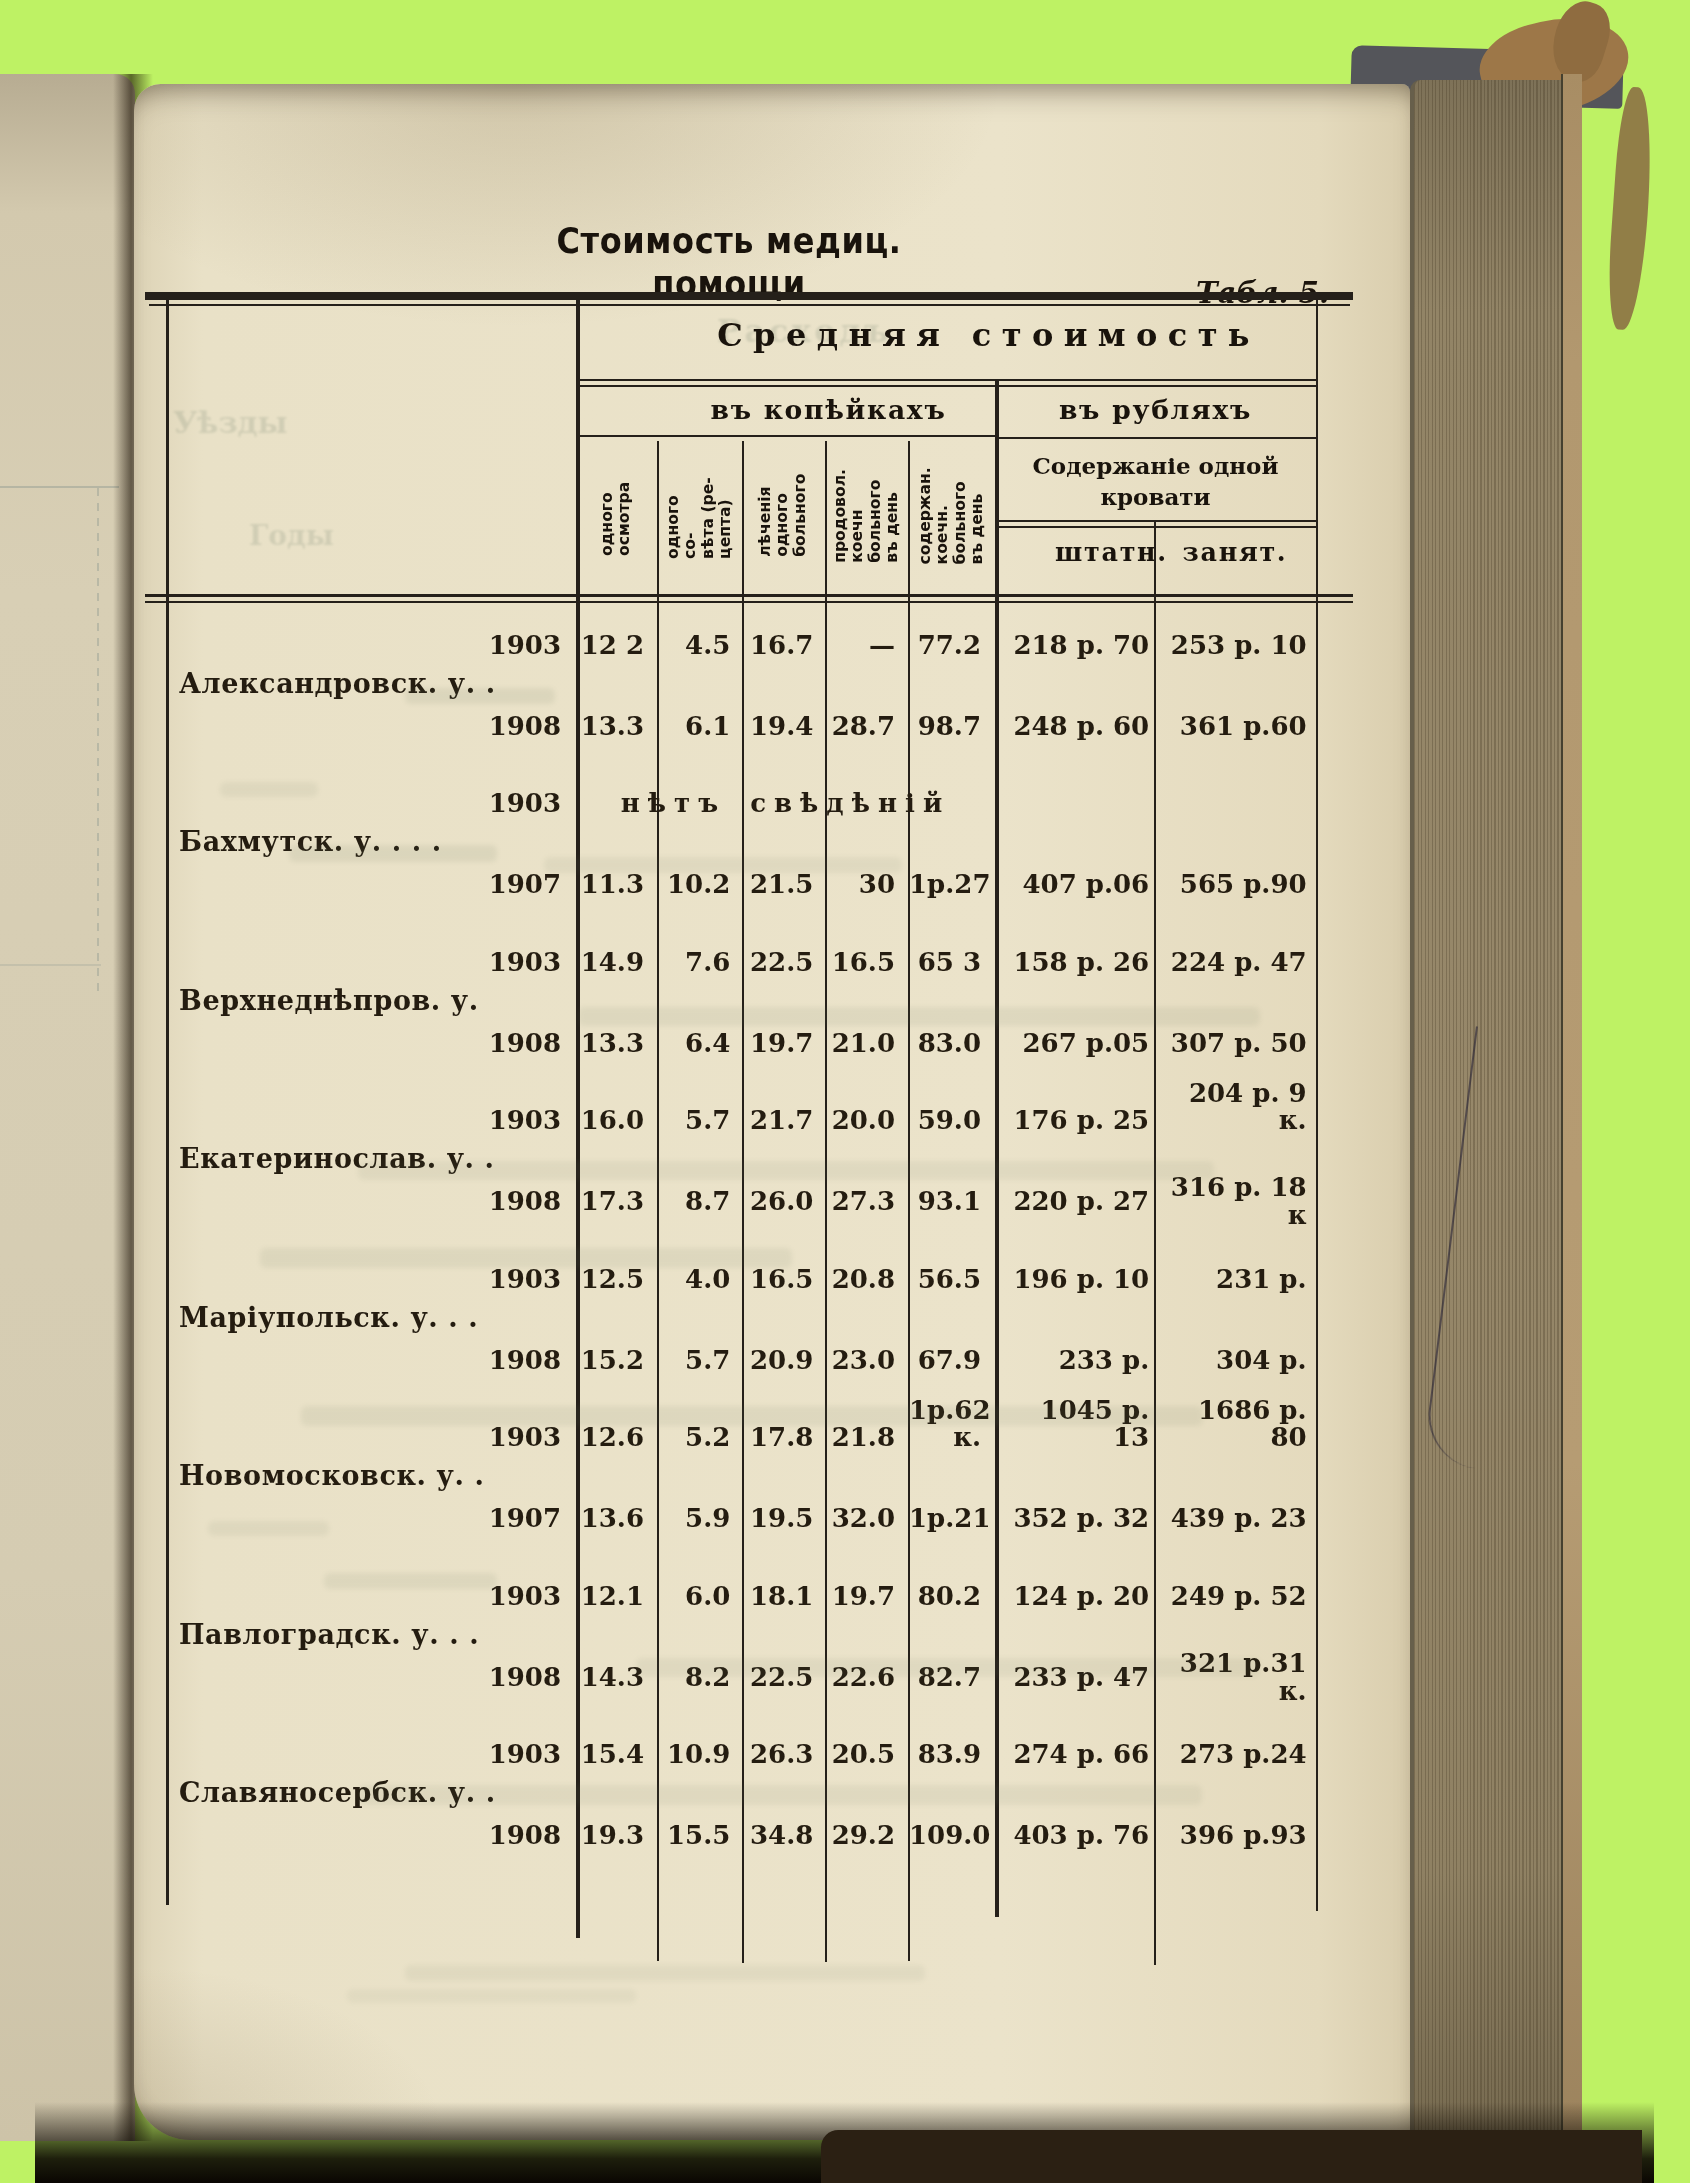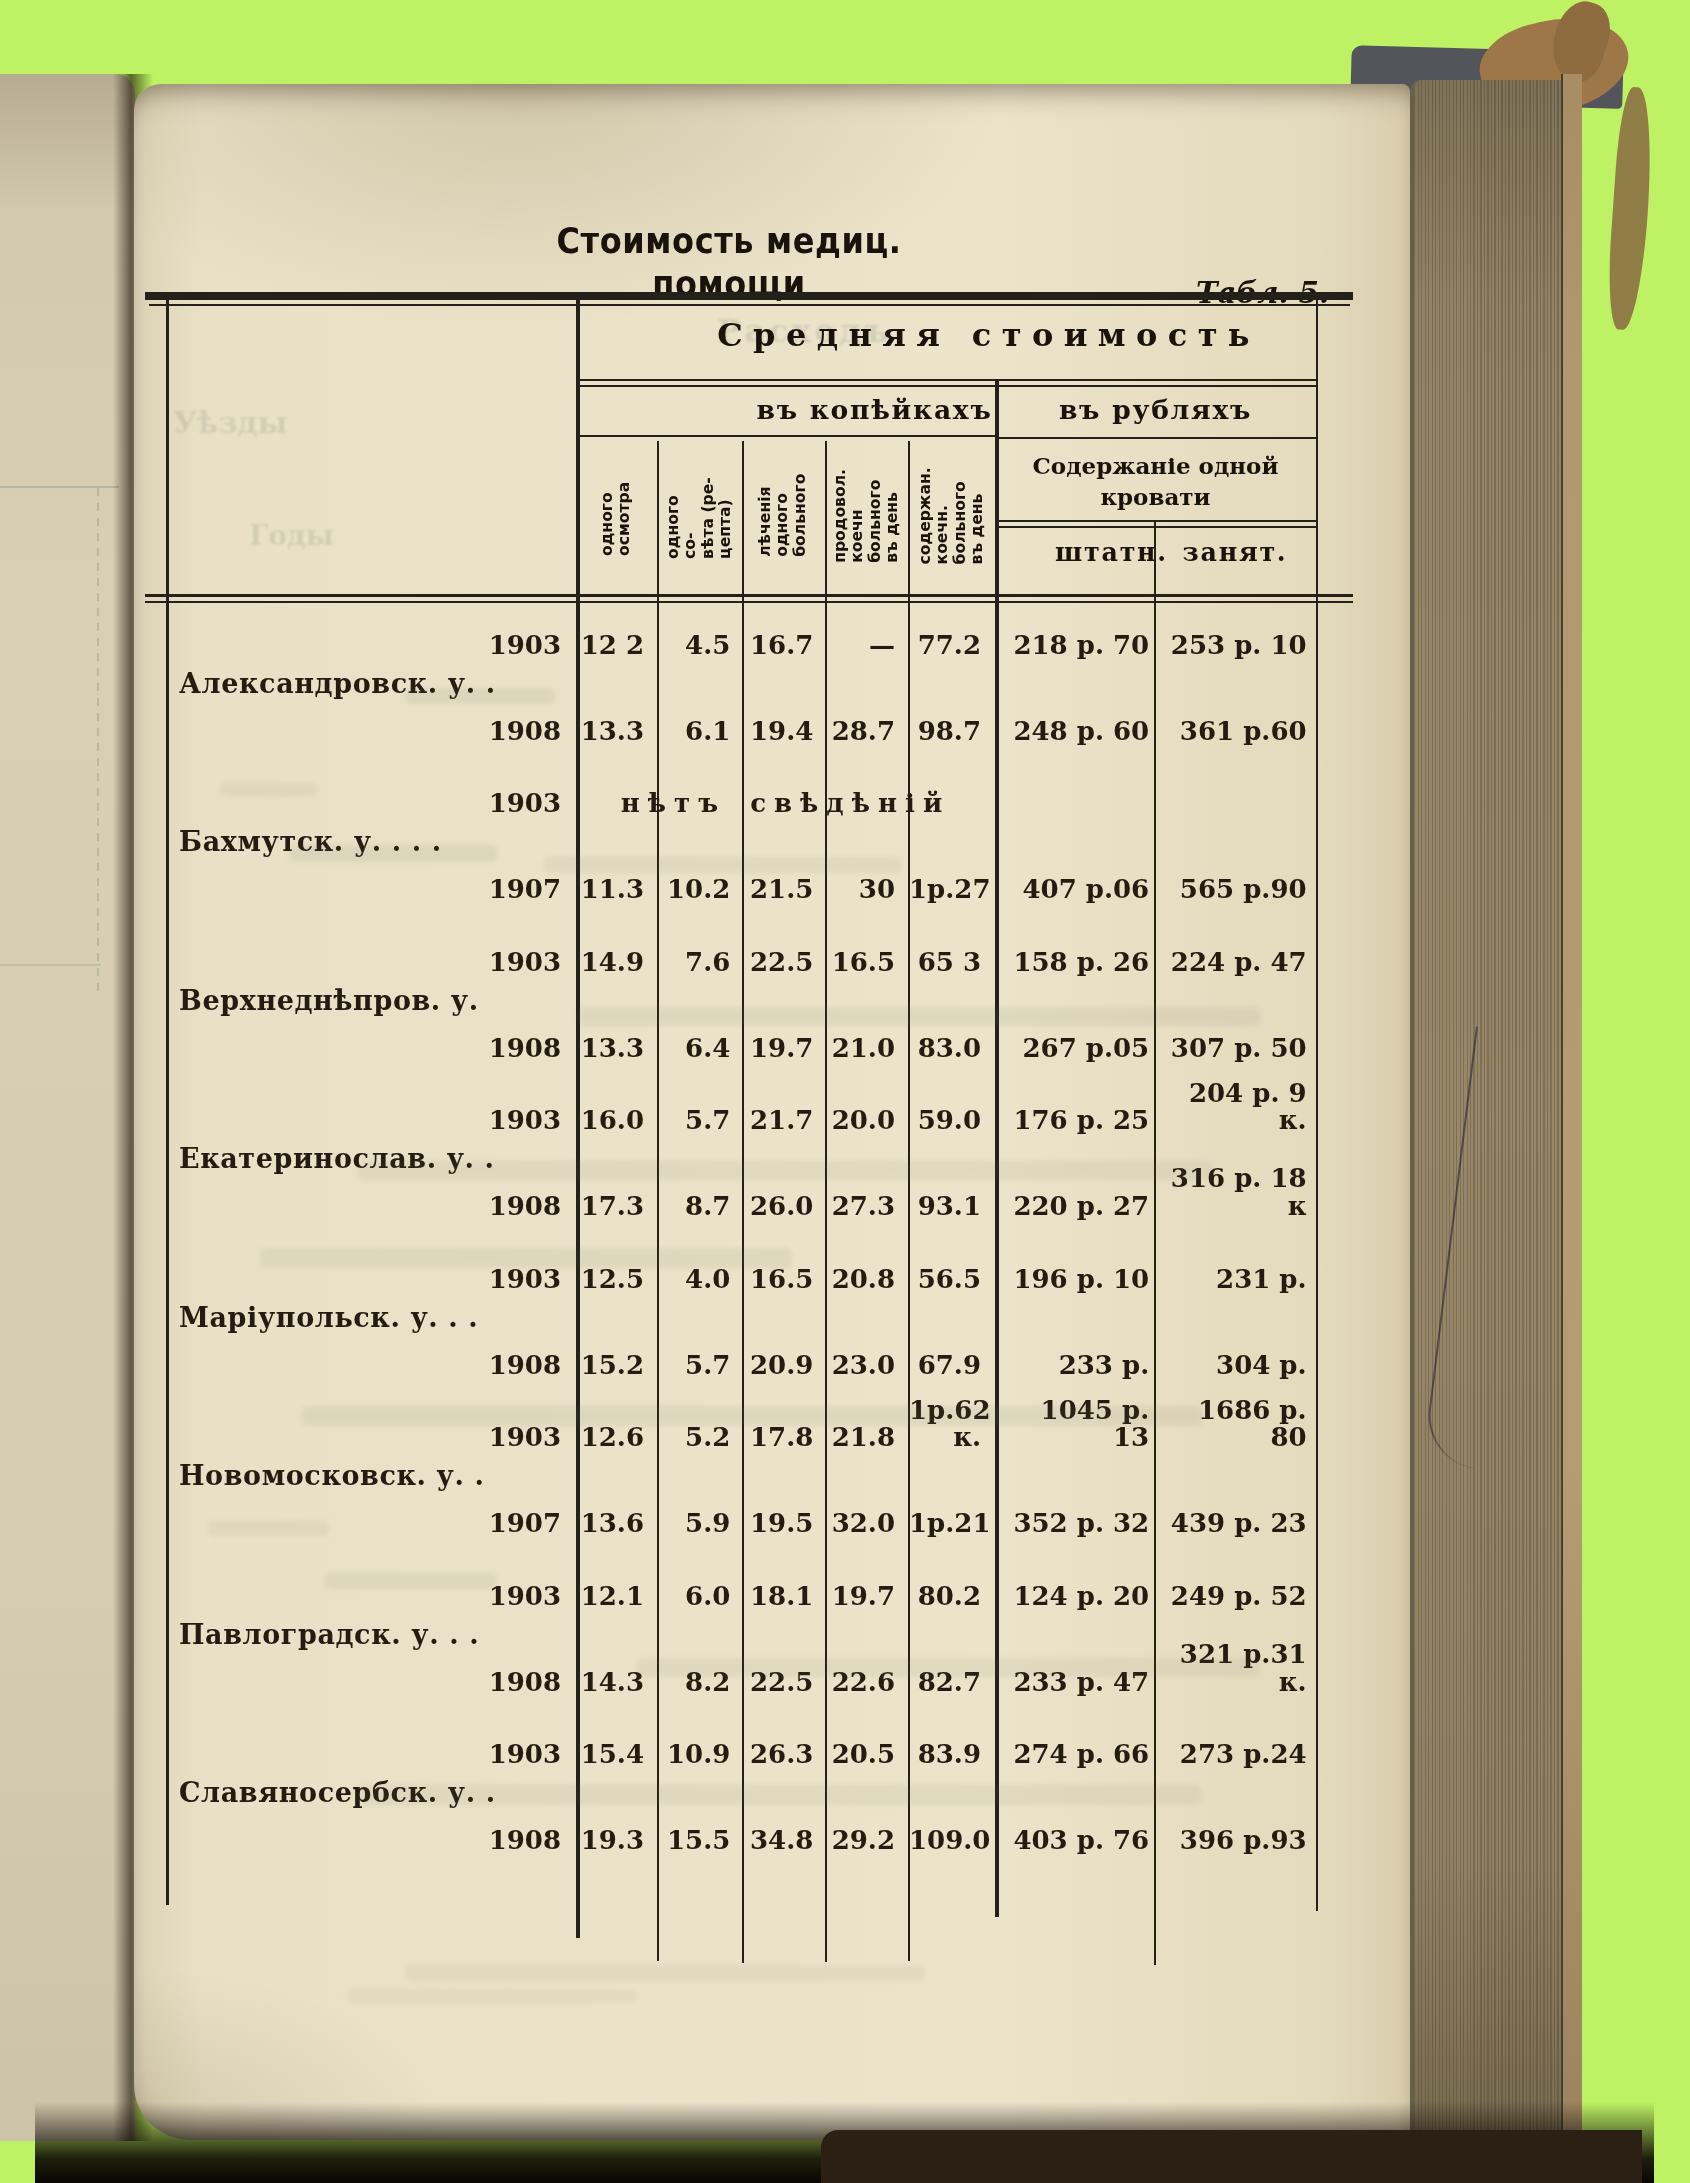--- a/index.html
+++ b/index.html
@@ -60,35 +60,35 @@
     font-family:"DejaVu Sans",sans-serif;font-weight:bold;font-size:32px;letter-spacing:0.6px;
     transform:scaleY(1.12);color:#19130c;}
   .tbl-label{position:absolute;left:1196px;top:236px;font-size:29px;font-style:italic;font-weight:600;color:#1c150d;margin-top:40px;}
 
   
   .table{position:absolute;left:145px;top:292px;width:1208px;height:1688px;}
   .hrule,.vrule{position:absolute;background:#25201a;}
   .h-main{position:absolute;left:431px;top:24px;width:684px;text-align:right;
     font-size:32px;font-weight:bold;letter-spacing:10.4px;white-space:nowrap;color:#19130c;}
   .h-kop,.h-rub{position:absolute;top:102px;text-align:center;font-size:26.6px;font-weight:bold;letter-spacing:1.7px;color:#19130c;}
-  .h-kop{left:431px;width:505px;margin-left:46px;}
+  .h-kop{left:431px;width:505px;}
   .h-rub{left:850px;width:321px;}
   .rot-cell{position:absolute;top:151px;height:145px;display:flex;align-items:center;justify-content:center;}
   .rot-cell span{display:block;width:138px;transform:rotate(-90deg);white-space:pre-line;
     font-family:"DejaVu Sans",sans-serif;font-weight:bold;font-size:15.6px;line-height:1.12;color:#19130c;text-align:left;}
   .h-bed{position:absolute;left:850px;top:158px;width:321px;text-align:center;font-size:23px;font-weight:bold;
     white-space:pre-line;line-height:1.35;color:#19130c;}
   .h-shtatn,.h-zanyat{position:absolute;top:245px;text-align:center;font-size:25.4px;font-weight:bold;letter-spacing:1.7px;color:#19130c;}
   .h-shtatn{left:850px;width:159px;padding-left:37px;}
   .h-zanyat{left:1009px;width:162px;}
 
   .group{position:absolute;left:0;width:1208px;height:158px;}
   .drow{position:absolute;left:0;width:1208px;height:37px;display:flex;align-items:flex-end;}
   .drow.r1{top:12.7px;}
-  .drow.r2{top:98px;}
+  .drow.r2{top:98px;align-items:center;}
   .cell{box-sizing:border-box;text-align:right;font-size:26px;font-weight:bold;line-height:1.05;
     white-space:pre-line;color:#241c10;}
   .cell.year{width:431px;padding-right:15px;}
   .cell.k0{width:81px;padding-right:13px;}
   .cell.k1{width:86px;padding-right:12.7px;}
   .cell.k2{width:83px;padding-right:12.7px;}
   .cell.k3{width:83px;padding-right:14px;}
   .cell.k4{width:87px;padding-right:15px;}
   .cell.rs{width:159px;padding-right:5.8px;}
   .cell.rz{width:162px;padding-right:10.4px;}

